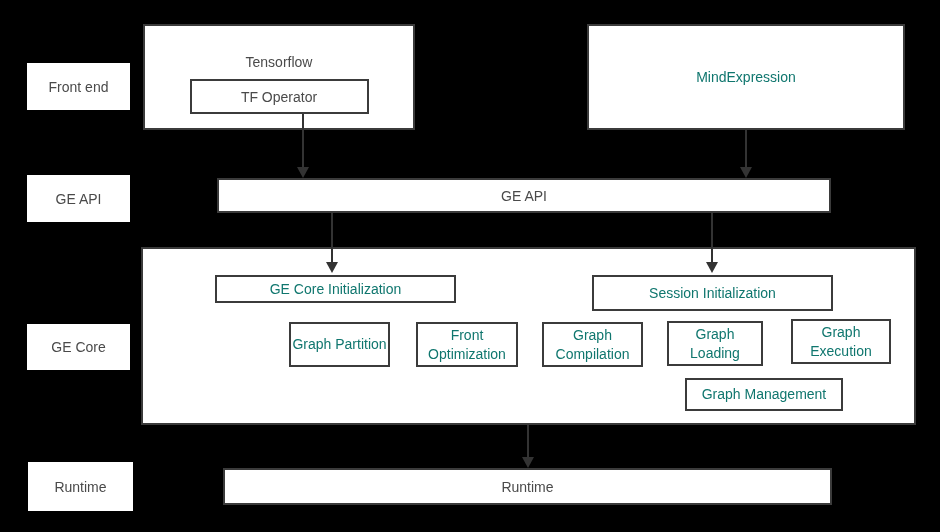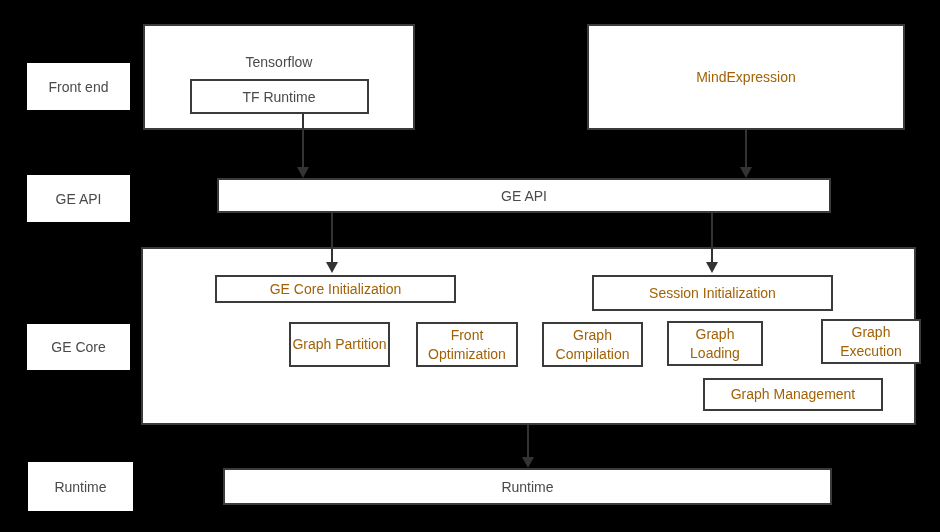--- a/index.html
+++ b/index.html
@@ -7,21 +7,21 @@
     position:relative;width:940px;height:532px;background:#000;overflow:hidden;
     font-family:"Liberation Sans","DejaVu Sans",sans-serif;color:#4a4a4a;
   }
   .lbox{
     position:absolute;background:#fff;display:flex;align-items:center;justify-content:center;
     font-size:14px;color:#4a4a4a;
   }
   .node{
     position:absolute;background:#fff;border:2px solid #3b3b3b;box-sizing:border-box;
     display:flex;align-items:center;justify-content:center;text-align:center;
-    font-size:14px;color:#a16207;line-height:1.3;
+    font-size:14px;color:#0f766e;line-height:1.3;
   }
   .bar{
     position:absolute;background:#fff;border:2px solid #3b3b3b;box-sizing:border-box;
     display:flex;align-items:center;justify-content:center;font-size:14px;color:#4a4a4a;
   }
   .bigbox{
     position:absolute;background:#fff;border:2px solid #3b3b3b;box-sizing:border-box;
   }
   .tfbox{
     position:absolute;background:#fff;border:2px solid #3b3b3b;box-sizing:border-box;
@@ -51,21 +51,21 @@
   <div class="lbox" style="left:27px;top:324px;width:103px;height:46px">
     <span>GE Core</span>
   </div>
   <div class="lbox" style="left:28px;top:462px;width:105px;height:49px">
     <span>Runtime</span>
   </div>
 
   <div class="tfbox" style="left:143px;top:24px;width:272px;height:106px">
     <div class="tf-title">Tensorflow</div>
     <div class="adapter">
-      <span>TF Runtime</span>
+      <span>TF Operator</span>
     </div>
   </div>
 
   <div class="node" style="left:587px;top:24px;width:318px;height:106px">
     <span>MindExpression</span>
   </div>
 
   <div class="bar" style="left:217px;top:178px;width:614px;height:35px">
     <span>GE API</span>
   </div>
@@ -84,25 +84,25 @@
     </div>
     <div class="node" style="left:273px;top:73px;width:102px;height:45px">
       <span>Front Optimization</span>
     </div>
     <div class="node" style="left:399px;top:73px;width:101px;height:45px">
       <span>Graph Compilation</span>
     </div>
     <div class="node" style="left:524px;top:72px;width:96px;height:45px">
       <span>Graph Loading</span>
     </div>
-    <div class="node" style="left:678px;top:70px;width:100px;height:45px">
+    <div class="node" style="left:648px;top:70px;width:100px;height:45px">
       <span>Graph Execution</span>
     </div>
 
-    <div class="node" style="left:560px;top:129px;width:180px;height:33px">
+    <div class="node" style="left:542px;top:129px;width:158px;height:33px">
       <span>Graph Management</span>
     </div>
   </div>
 
   <div class="bar" style="left:223px;top:468px;width:609px;height:37px">
     <span>Runtime</span>
   </div>
 
   <div class="arrow" style="left:296px;top:114px;height:64px">
     <div class="arrow-line"></div>

